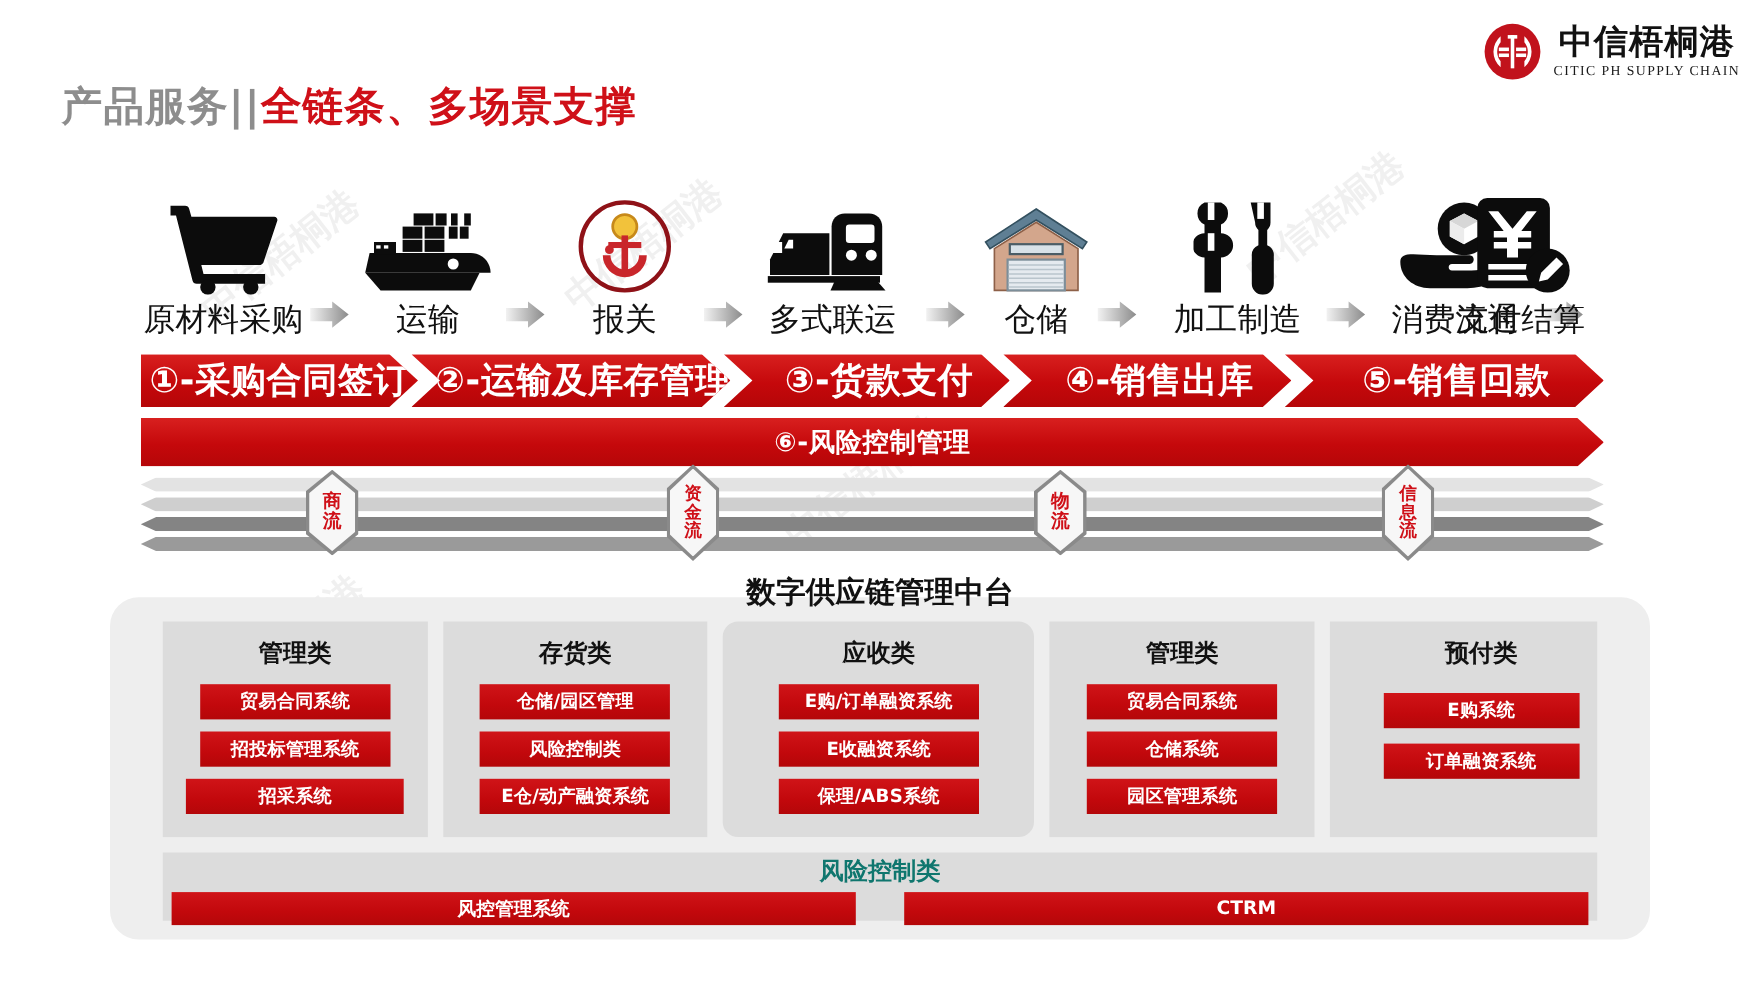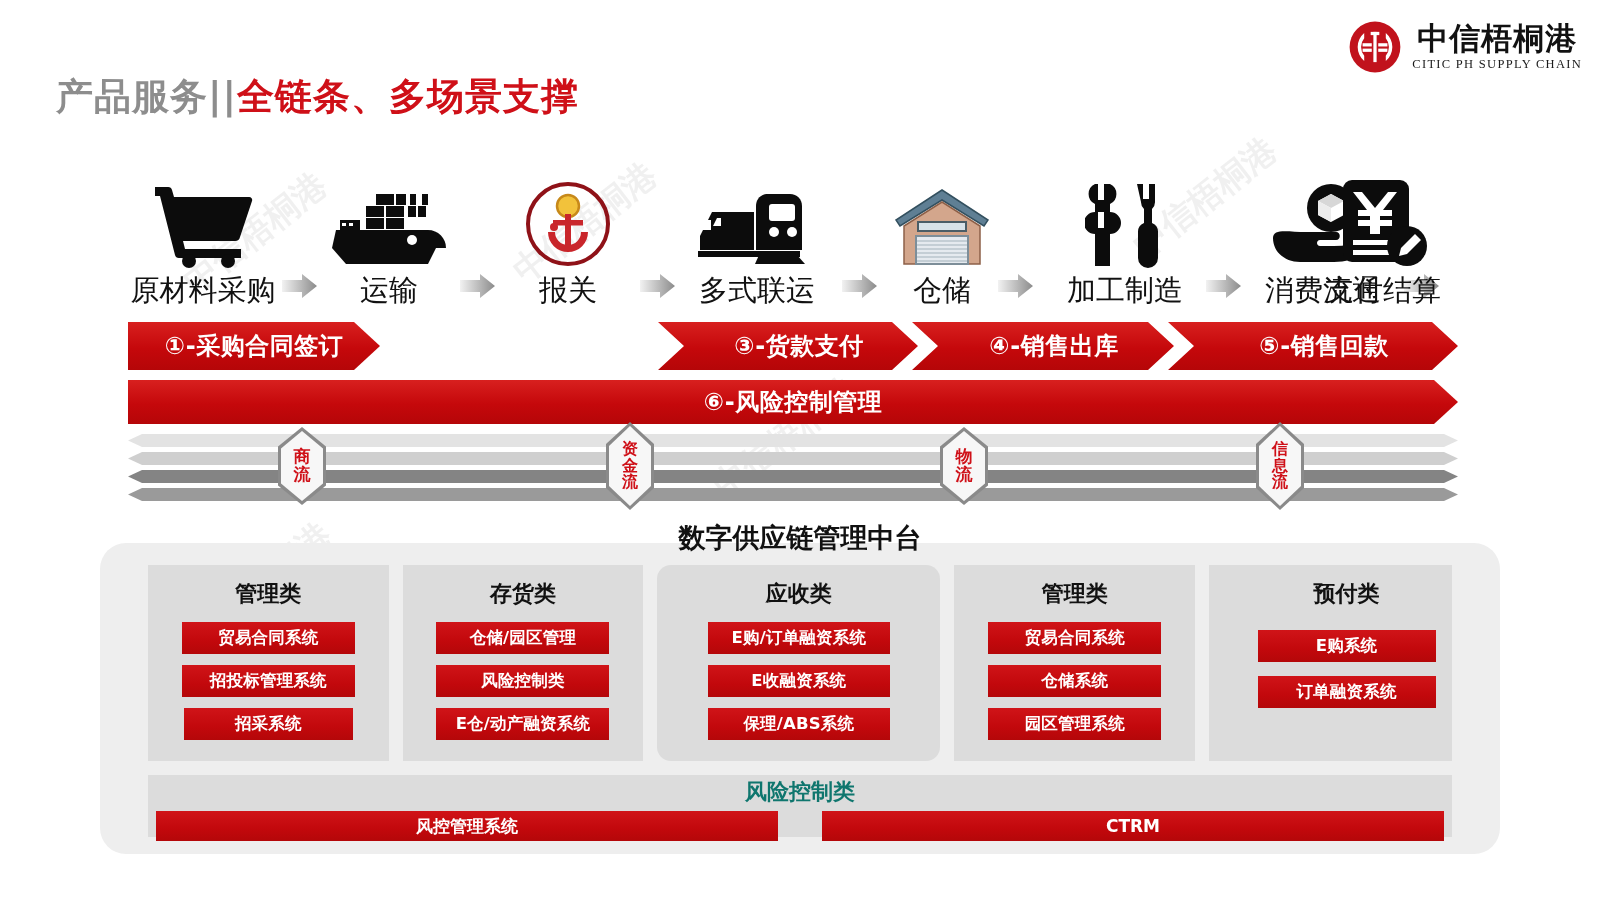--- a/index.html
+++ b/index.html
@@ -62,21 +62,21 @@
     position: absolute; bottom: 6px; width: 40px; height: 26px;
   }
 
   
   .chev-band { position: absolute; left: 128px; top: 322px; width: 1330px; height: 48px; }
   .chev {
     position: absolute; top: 0; height: 48px;
     background: linear-gradient(180deg,#d8201f 0%, #c5080b 55%, #b50608 100%);
     display: flex; align-items: center; justify-content: center;
     color: #fff; font-family: "DejaVu Sans", sans-serif;
-    font-size: 24px; font-weight: 700; white-space: nowrap;
+    font-size: 32px; font-weight: 700; white-space: nowrap;
     letter-spacing: 0.5px;
   }
   .chev.mid  { clip-path: polygon(0 0, calc(100% - 26px) 0, 100% 50%, calc(100% - 26px) 100%, 0 100%, 26px 50%); padding-left: 22px;}
   .chev.first{ clip-path: polygon(0 0, calc(100% - 26px) 0, 100% 50%, calc(100% - 26px) 100%, 0 100%); }
 
   .risk-bar {
     position: absolute; left: 128px; top: 380px; width: 1330px; height: 44px;
     background: linear-gradient(180deg,#d8201f 0%, #c5080b 55%, #b50608 100%);
     clip-path: polygon(0 0, calc(100% - 24px) 0, 100% 50%, calc(100% - 24px) 100%, 0 100%);
     display: flex; align-items: center; justify-content: center;
@@ -345,20 +345,21 @@
           <circle cx="70" cy="68" r="20" fill="#0c0c0c"></circle>
           <path d="M62 78 l2 -8 l14 -14 l6 6 l-14 14 z" fill="#fff"></path>
         </svg>
       </div>
       <div class="stage-label">支付结算</div>
     </div>
   </div>
 
   <div class="chev-band">
     <div class="chev first" style="left:0px;    width:252px;">①-采购合同签订</div>
+    <div class="chev mid" style="left:246px;  width:290px;">②-运输及库存管理</div>
     <div class="chev mid" style="left:530px;  width:260px;">③-货款支付</div>
     <div class="chev mid" style="left:784px;  width:262px;">④-销售出库</div>
     <div class="chev mid" style="left:1040px; width:290px;">⑤-销售回款</div>
   </div>
 
   <div class="risk-bar">⑥-风险控制管理</div>
 
   <div class="flowbars">
     <div class="fbar" style="top:2px;  background:#e3e3e3;"></div>
     <div class="fbar" style="top:20px; background:#cfcfcf;"></div>
@@ -404,21 +405,21 @@
   <div class="platform-title">数字供应链管理中台</div>
 
   <div class="platform">
     <div class="cat-row">
 
       <div class="cat" style="width:243px;">
         <div class="cat-title">管理类</div>
         <div class="cat-items">
           <div class="sys-btn" style="width:173px;">贸易合同系统</div>
           <div class="sys-btn" style="width:173px;text-align:right;">招投标管理系统</div>
-          <div class="sys-btn" style="width:169px;">招采系统</div>
+          <div class="sys-btn" style="width:198px;">招采系统</div>
         </div>
       </div>
 
       <div class="cat" style="width:243px;">
         <div class="cat-title">存货类</div>
         <div class="cat-items">
           <div class="sys-btn" style="width:173px;">仓储/园区管理</div>
           <div class="sys-btn" style="width:173px;">风险控制类</div>
           <div class="sys-btn" style="width:173px;">E仓/动产融资系统</div>
         </div>

